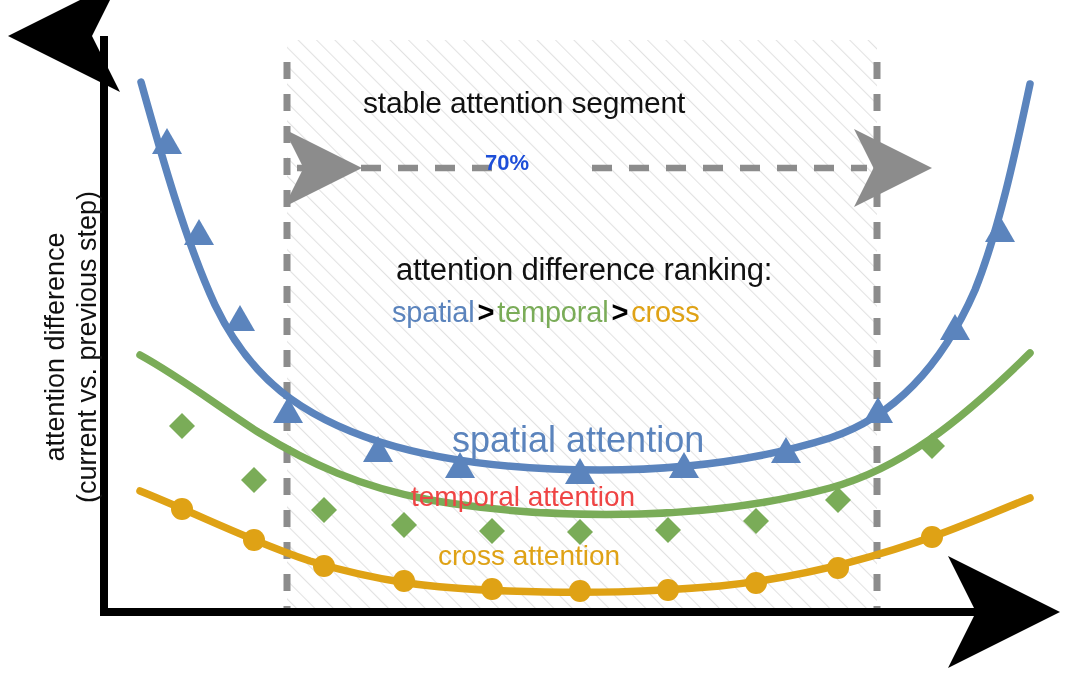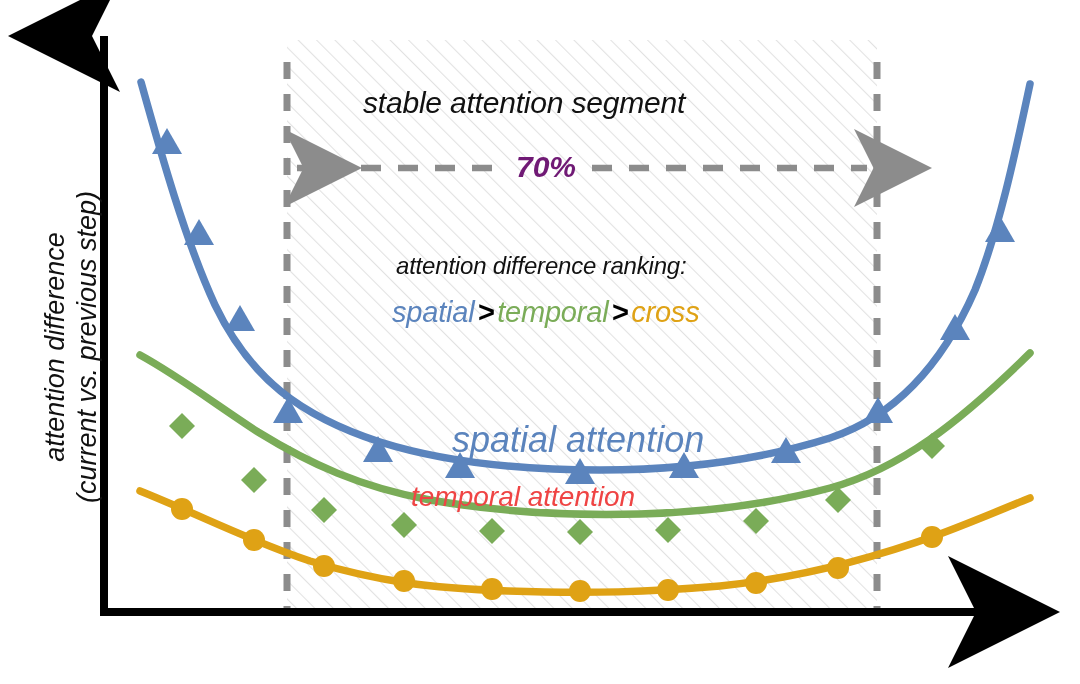--- a/index.html
+++ b/index.html
@@ -9,21 +9,20 @@
   }
   body {
     font-family: "Liberation Sans", sans-serif;
   }
   #figure {
     position: relative;
     width: 1080px;
     height: 684px;
     background: #ffffff;
     overflow: hidden;
-    font-style: italic;
   }
   #plot-svg {
     position: absolute;
     left: 0;
     top: 0;
     width: 1080px;
     height: 684px;
   }
   .lbl {
     position: absolute;
@@ -32,40 +31,40 @@
   }
   #segment-title {
     left: 363px;
     top: 86px;
     font-size: 30px;
     letter-spacing: -0.2px;
   }
   #ranking-title {
     left: 396px;
     top: 252px;
-    font-size: 24px;
+    font-size: 31px;
     letter-spacing: -0.2px;
   }
   #ranking-values {
     left: 392px;
     top: 296px;
     font-size: 29px;
     letter-spacing: -0.2px;
   }
   #ranking-values .gt {
     color: #000000;
     font-weight: bold;
     padding: 0 3px;
   }
   #pct-label {
-    left: 516px;
+    left: 485px;
     top: 150px;
-    font-size: 30px;
+    font-size: 22px;
     font-weight: bold;
-    color: #701a75;
+    color: #1d4ed8;
   }
   #series-label-spatial {
     left: 452px;
     top: 419px;
     font-size: 36px;
     color: #5b84bd;
   }
   #series-label-temporal {
     left: 411px;
     top: 481px;
@@ -179,20 +178,21 @@
   <div class="lbl" id="segment-title">stable attention segment</div>
 
   <div class="lbl" id="pct-label">70%</div>
 
   <div class="lbl" id="ranking-title">attention difference ranking:</div>
 
   <div class="lbl" id="ranking-values"><span style="color:#5b84bd">spatial</span><span class="gt">&gt;</span><span style="color:#7aac58">temporal</span><span class="gt">&gt;</span><span style="color:#dfa215">cross</span></div>
 
   <div class="lbl" id="series-label-spatial">spatial attention</div>
   <div class="lbl" id="series-label-temporal">temporal attention</div>
+  <div class="lbl" id="series-label-cross">cross attention</div>
 
 
   <div id="yaxis-title">
     <div>attention difference</div>
     <div>(current vs. previous step)</div>
   </div>
 
 </div>
 
 </body></html>

